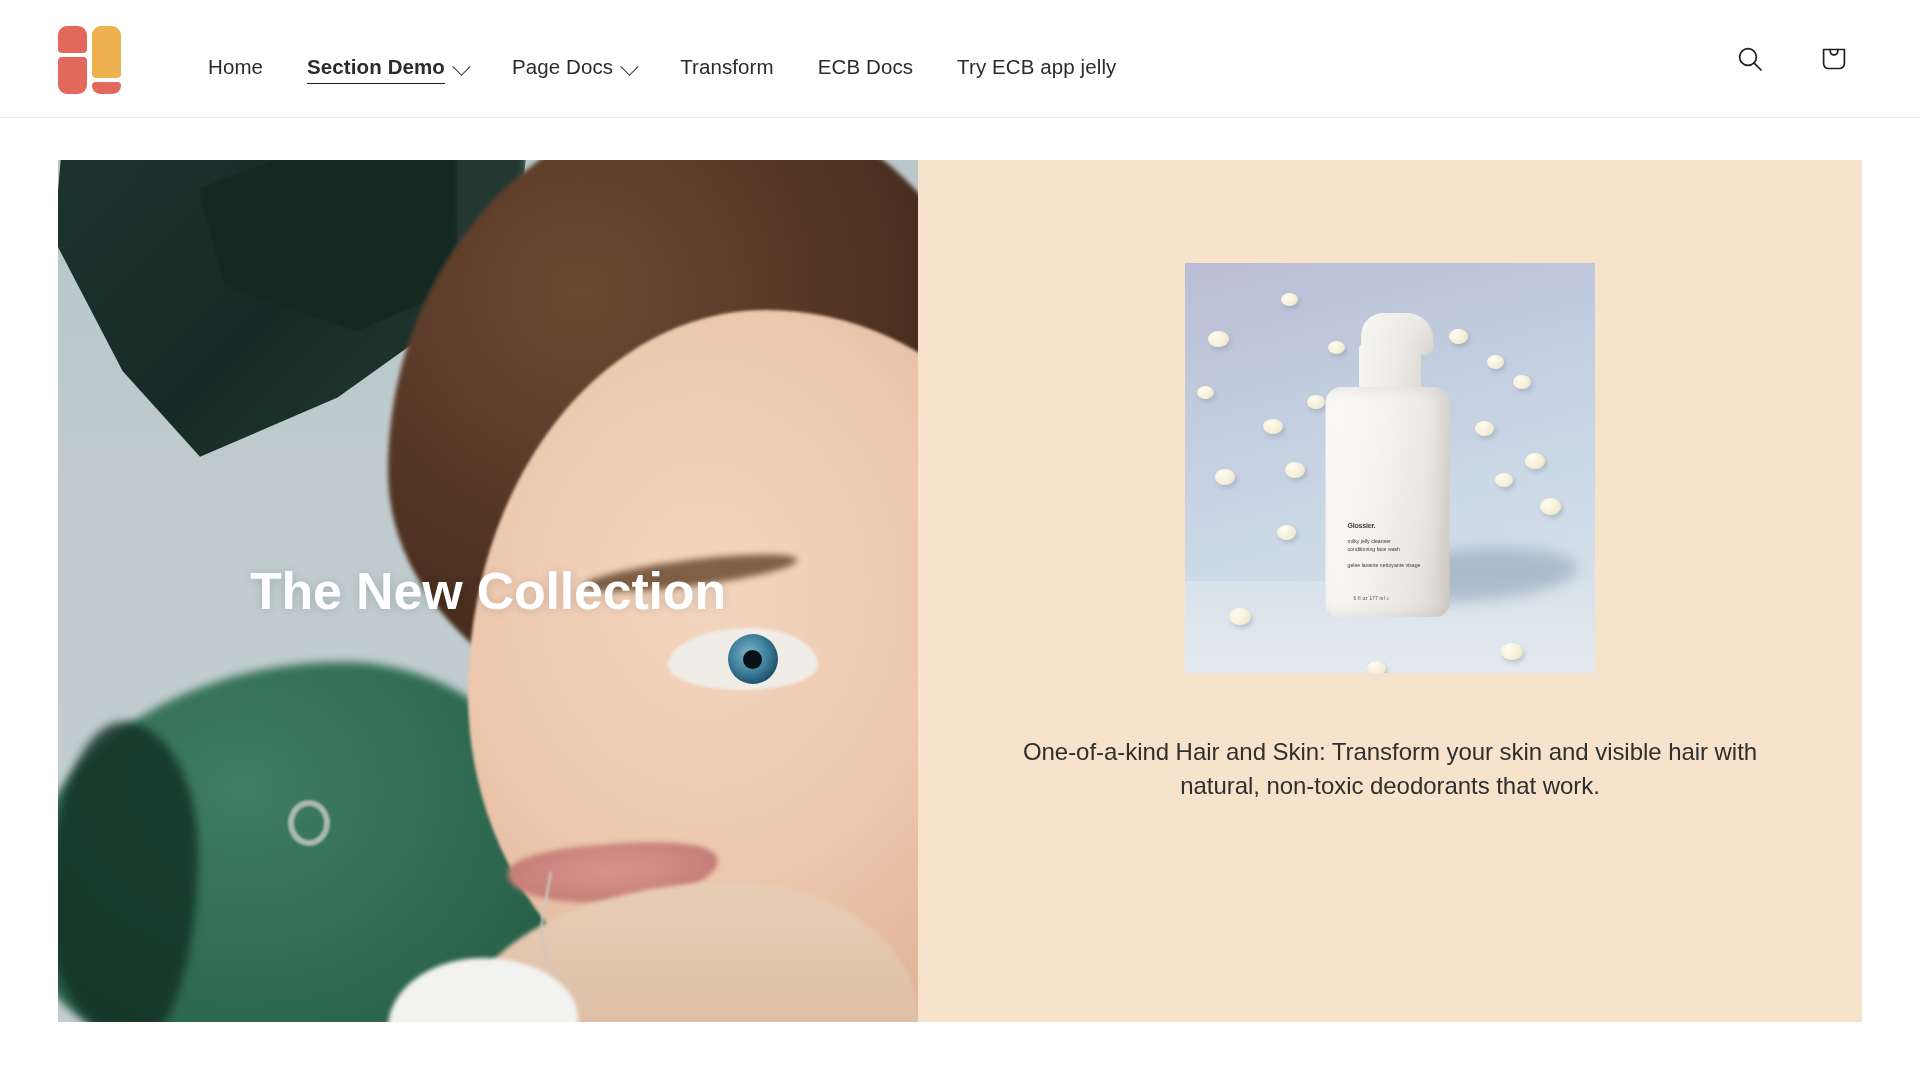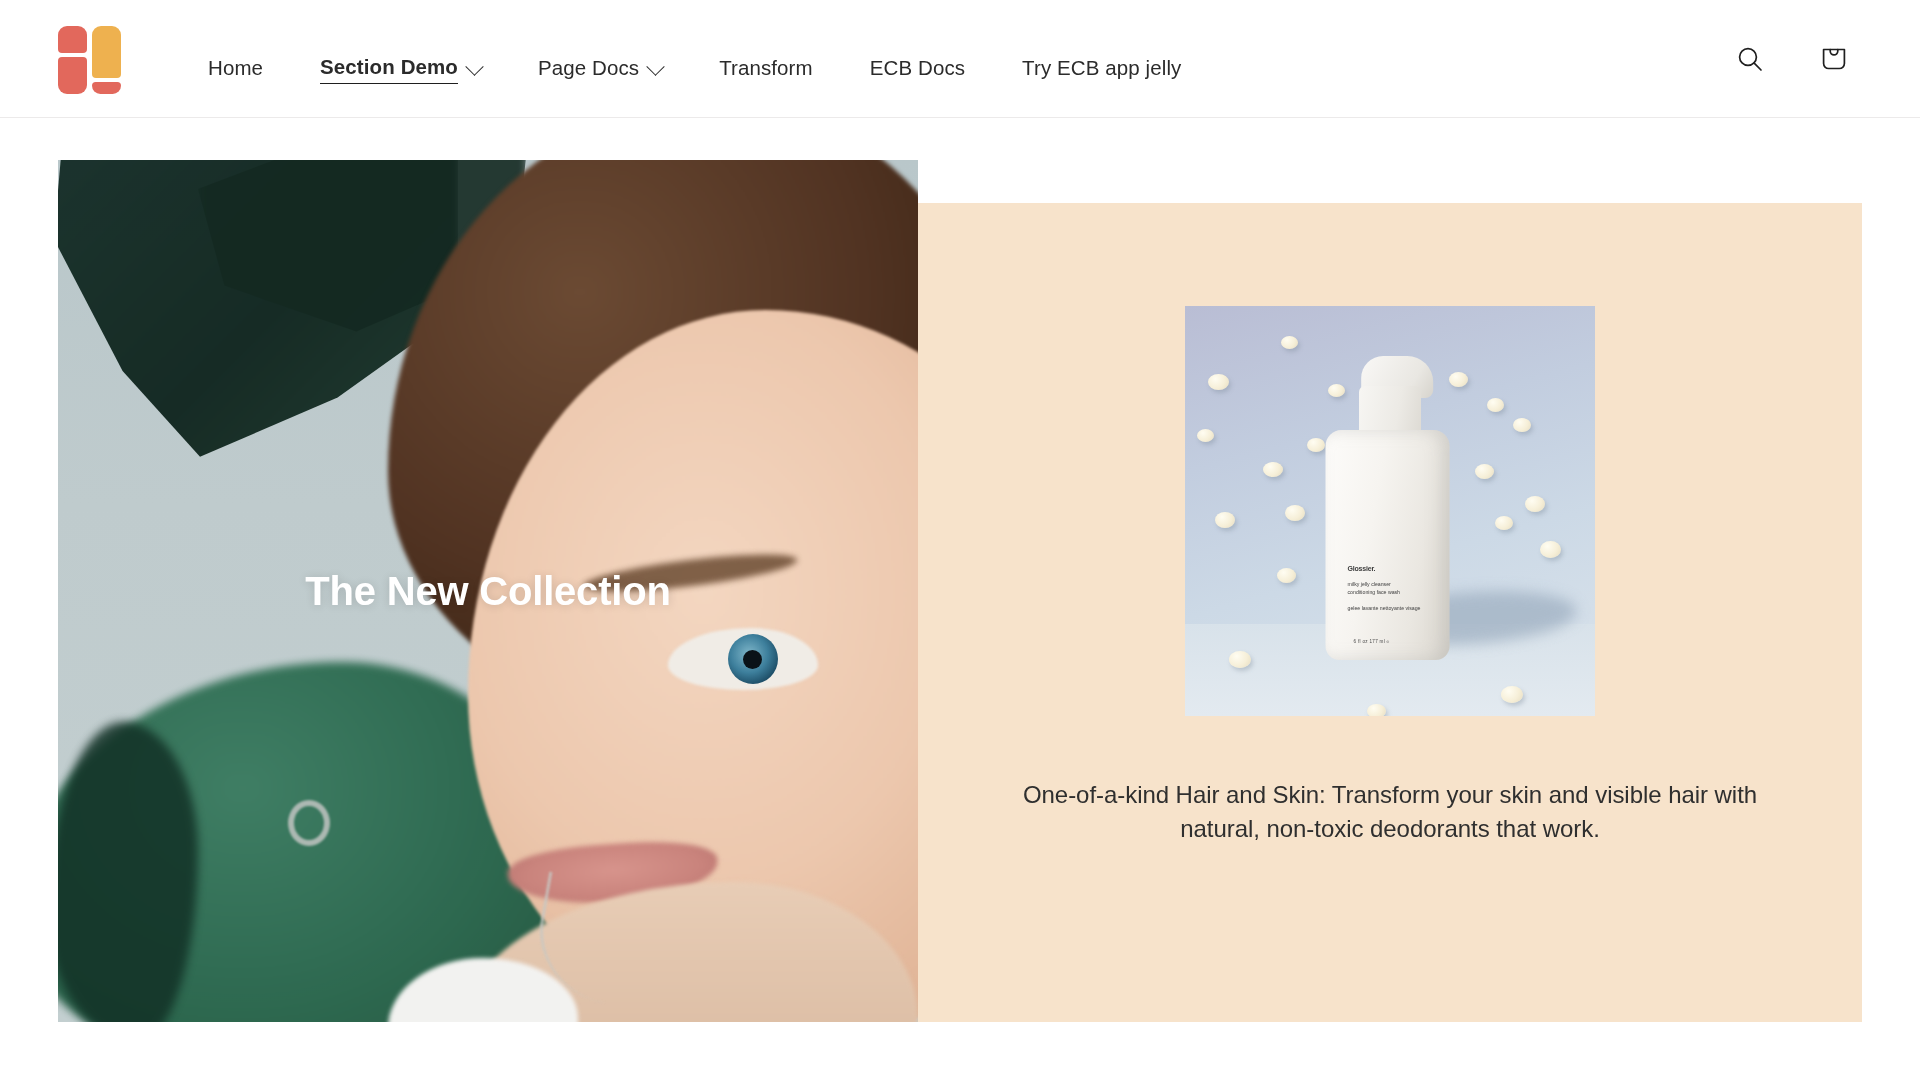--- a/index.html
+++ b/index.html
@@ -35,23 +35,23 @@
     flex: 0 0 auto;
   }
   .logo span { display: block; border-radius: 7px; }
   .logo .tile-a { grid-column: 1; grid-row: 1; background: #e2685c; border-radius: 9px 9px 4px 4px; }
   .logo .tile-b { grid-column: 1; grid-row: 2 / span 2; background: #e2685c; border-radius: 4px 4px 9px 9px; }
   .logo .tile-c { grid-column: 2; grid-row: 1 / span 2; background: #eeb14f; border-radius: 9px 9px 4px 4px; }
   .logo .tile-d { grid-column: 2; grid-row: 3; background: #e2685c; border-radius: 4px 4px 9px 9px; }
 
   .main-nav {
     display: flex;
-    align-items: center;
+    align-items: flex-start;
     margin-left: 62px;
-    gap: 13px;
+    gap: 0;
     margin-top: 22px;
   }
   .nav-item {
     display: flex;
     align-items: center;
     gap: 10px;
     padding: 0 22px;
     cursor: pointer;
     white-space: nowrap;
   }
@@ -248,39 +248,38 @@
     transform: rotate(10deg);
     filter: blur(1px);
   }
 
   .hero-caption {
     position: absolute;
     left: 0; right: 0;
     top: 50%;
     transform: translateY(-50%);
     text-align: center;
-    font-size: 40px;
+    font-size: 52px;
     font-weight: 700;
     color: #ffffff;
     letter-spacing: -0.2px;
     text-shadow: 0 1px 10px rgba(0,0,0,0.14);
     z-index: 5;
     padding: 0 40px;
   }
 
   
   .hero-panel {
     flex: 1 1 auto;
     background: #f7e3cb;
     display: flex;
     flex-direction: column;
     align-items: center;
     justify-content: flex-start;
     padding: 103px 80px 0 80px;
-    margin-top: 43px;
   }
 
   .product-card {
     position: relative;
     width: 410px;
     height: 410px;
     overflow: hidden;
     flex: 0 0 auto;
     background: linear-gradient(165deg, #b9bdd4 0%, #c2cddf 32%, #ccd9e6 60%, #dbe4ec 100%);
   }

